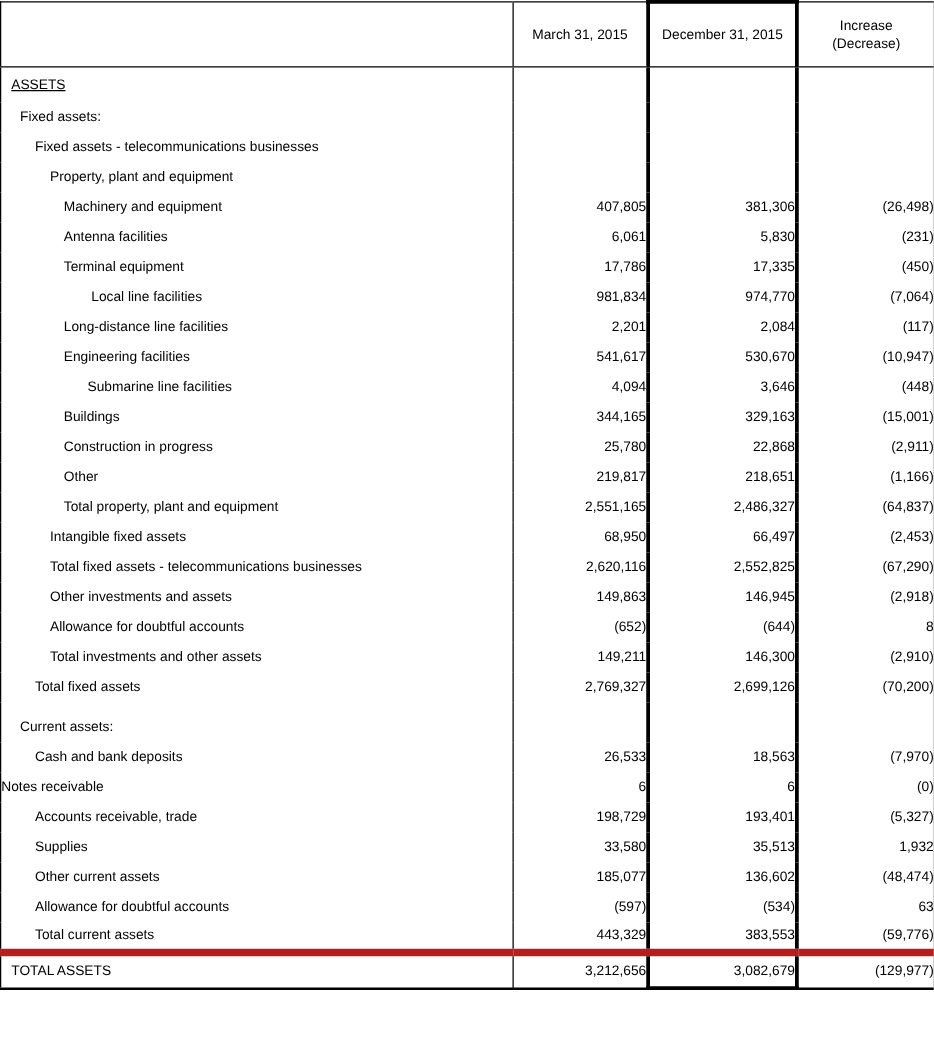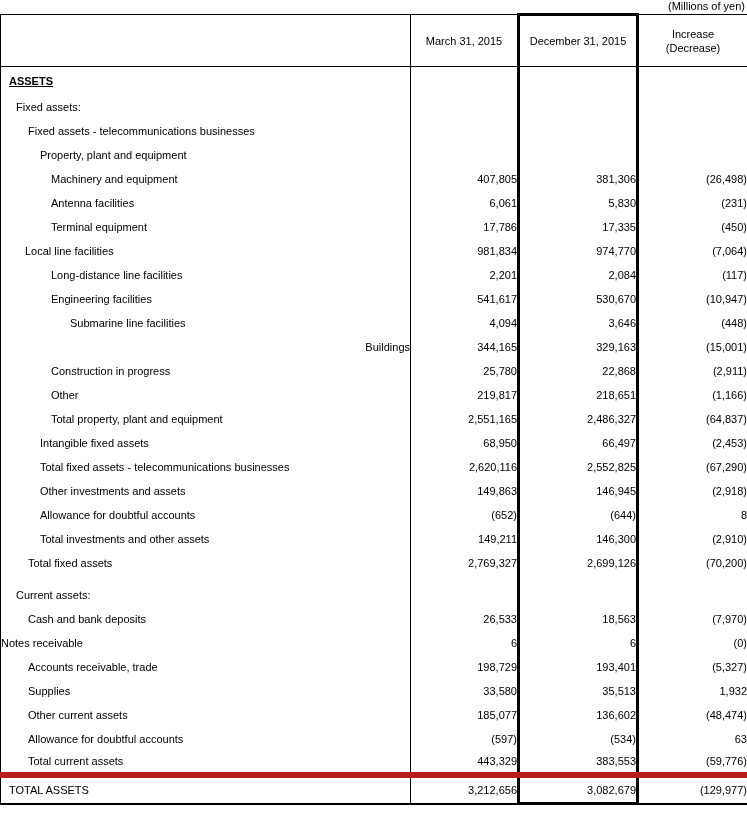--- a/index.html
+++ b/index.html
@@ -52,28 +52,27 @@
   thead .dec { border-top: 3px solid #000000; }
   tr.total .dec { border-bottom: 3px solid #000000; }
   tbody tr { height: 24px; }
   tbody tr.section { height: 28px; }
   tbody tr.gap { height: 32px; }
   tbody tr.gap td { padding-top: 8px; }
   tbody tr.total { height: 29px; }
   tbody tr.total td { border-top: 6px solid #b91c1c; }
   td.lbl { text-align: left; }
   td.num, th.num { text-align: right; padding-right: 10px; }
-  .u { text-decoration: underline; font-weight: bold; }
+  .u { text-decoration: underline; }
 </style>
 </head>
 <body>
 
 <div class="page">
 
-  <div class="units-note">(Millions of yen)</div>
 
   <table class="bs">
     <colgroup>
       <col style="width:410px">
       <col style="width:108px">
       <col style="width:119px">
       <col style="width:110px">
     </colgroup>
     <thead>
       <tr>
@@ -123,21 +122,21 @@
           <td class="num dec">5,830</td>
           <td class="num">(231)</td>
         </tr>
         <tr>
           <td class="lbl" style="padding-left: 50px;"><span>Terminal equipment</span></td>
           <td class="num">17,786</td>
           <td class="num dec">17,335</td>
           <td class="num">(450)</td>
         </tr>
         <tr>
-          <td class="lbl" style="padding-left: 24px;"><span>Local line facilities</span></td>
+          <td class="lbl" style="padding-left: 72px;"><span>Local line facilities</span></td>
           <td class="num">981,834</td>
           <td class="num dec">974,770</td>
           <td class="num">(7,064)</td>
         </tr>
         <tr>
           <td class="lbl" style="padding-left: 50px;"><span>Long-distance line facilities</span></td>
           <td class="num">2,201</td>
           <td class="num dec">2,084</td>
           <td class="num">(117)</td>
         </tr>
@@ -147,21 +146,21 @@
           <td class="num dec">530,670</td>
           <td class="num">(10,947)</td>
         </tr>
         <tr>
           <td class="lbl" style="padding-left: 69px;"><span>Submarine line facilities</span></td>
           <td class="num">4,094</td>
           <td class="num dec">3,646</td>
           <td class="num">(448)</td>
         </tr>
         <tr>
-          <td class="lbl" style="padding-left: 50px; text-align: right;"><span>Buildings</span></td>
+          <td class="lbl" style="padding-left: 50px;"><span>Buildings</span></td>
           <td class="num">344,165</td>
           <td class="num dec">329,163</td>
           <td class="num">(15,001)</td>
         </tr>
         <tr>
           <td class="lbl" style="padding-left: 50px;"><span>Construction in progress</span></td>
           <td class="num">25,780</td>
           <td class="num dec">22,868</td>
           <td class="num">(2,911)</td>
         </tr>

